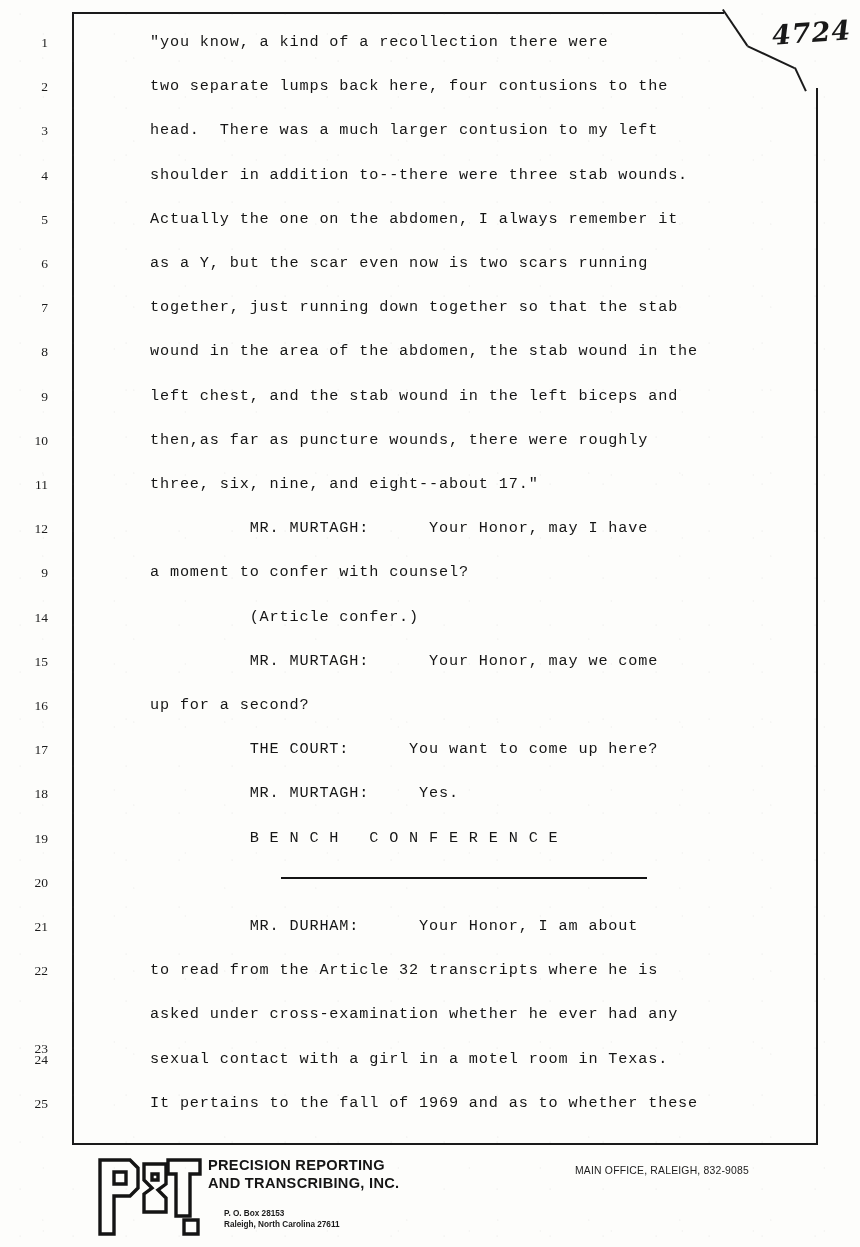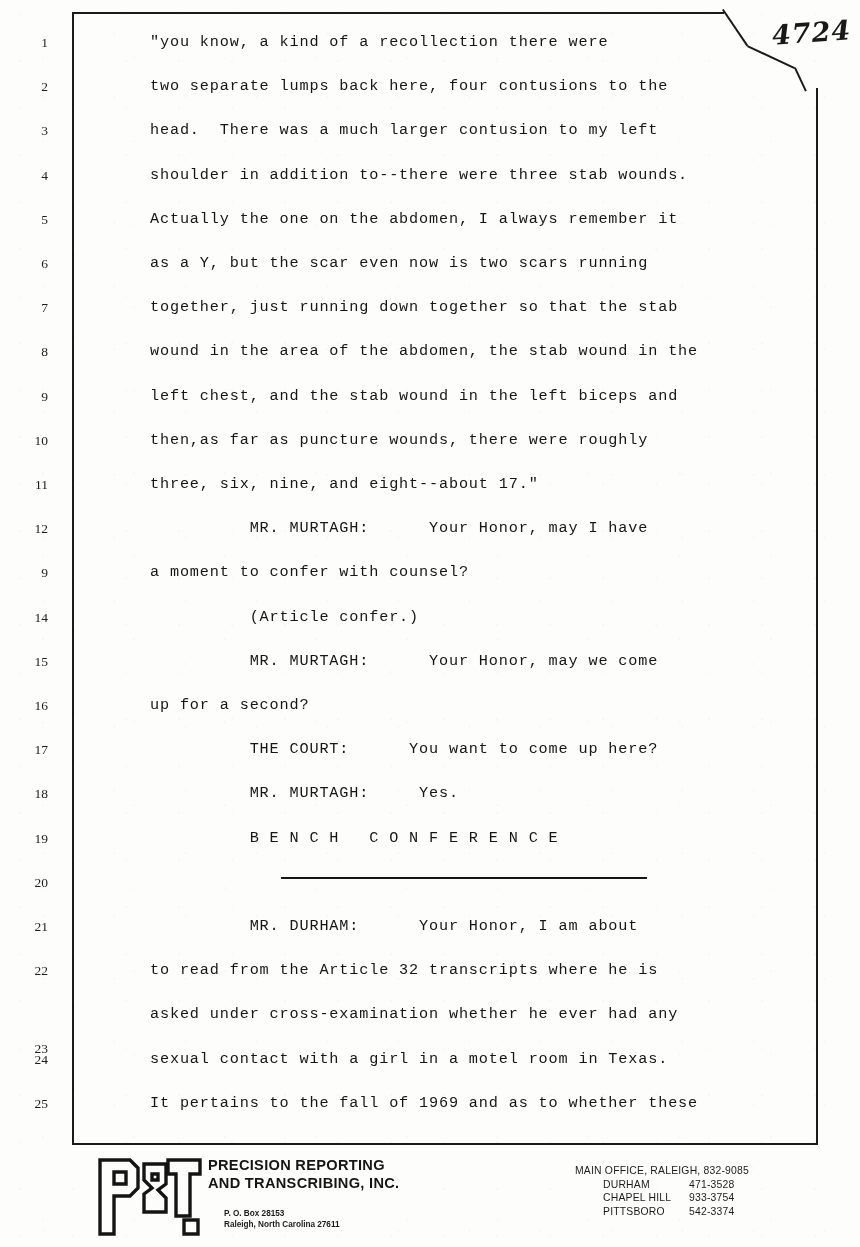--- a/index.html
+++ b/index.html
@@ -307,32 +307,18 @@
       <div>AND TRANSCRIBING, INC.</div>
     </div>
 
     <div id="po-address">
       <div>P. O. Box 28153</div>
       <div>Raleigh, North Carolina  27611</div>
     </div>
 
     <div id="phones">
       <div class="main-office">MAIN OFFICE, RALEIGH, 832-9085</div>
-      <div id="branch-phones">
-          <div class="phone-row">
-            <span class="phone-city">DURHAM</span>
-            <span class="phone-num">471-3528</span>
-          </div>
-          <div class="phone-row">
-            <span class="phone-city">CHAPEL HILL</span>
-            <span class="phone-num">933-3754</span>
-          </div>
-          <div class="phone-row">
-            <span class="phone-city">PITTSBORO</span>
-            <span class="phone-num">542-3374</span>
-          </div>
-        </div>
     </div>
 
   </div>
 
   <div id="speckle"></div>
 </div>
 
 </body></html>

